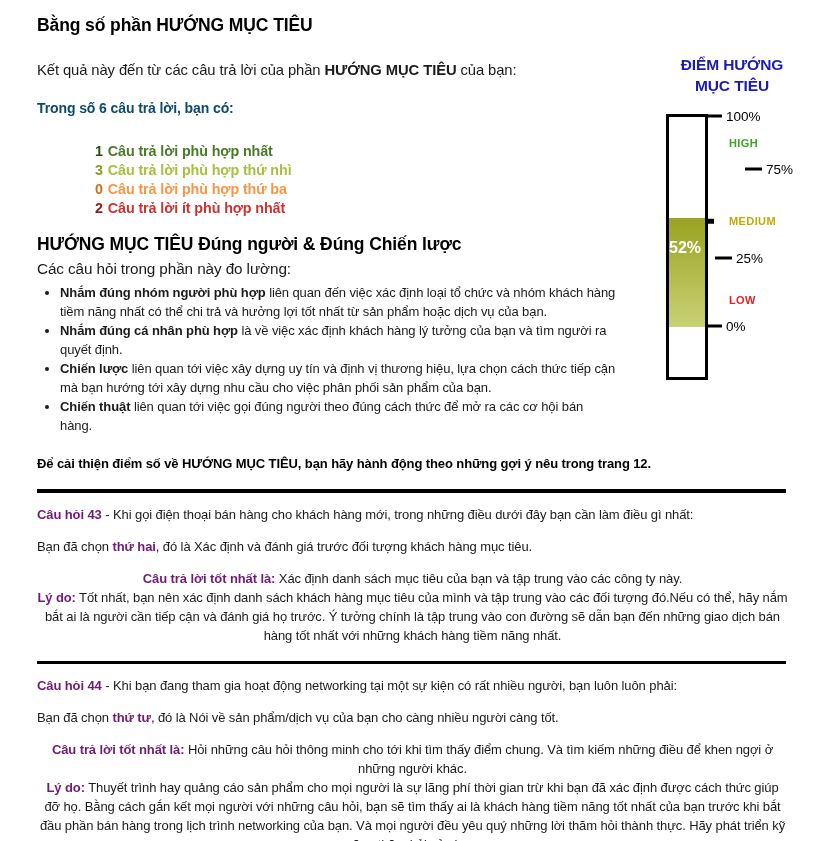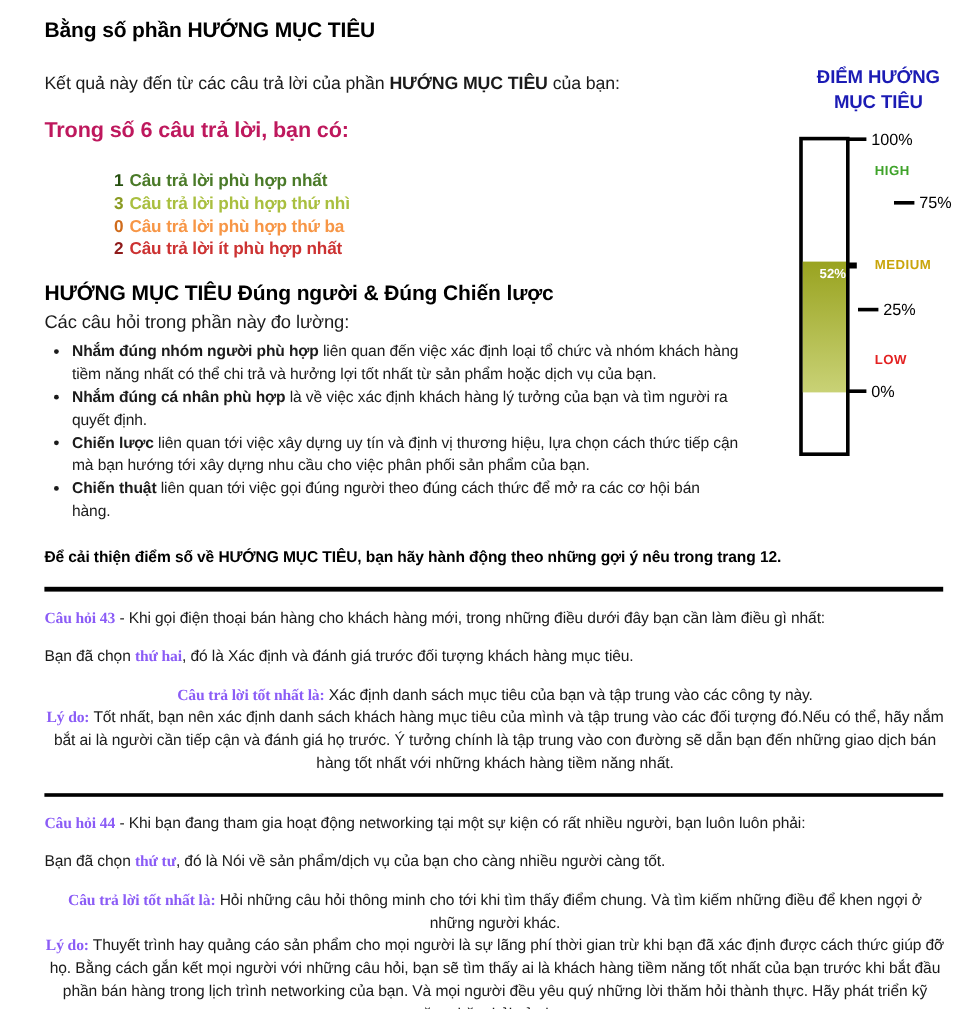--- a/index.html
+++ b/index.html
@@ -16,21 +16,21 @@
   .h1{
     margin:14px 0 0 37px;
     font-size:17.5px;font-weight:700;line-height:22px;color:#000;
   }
   .intro{
     margin:24px 200px 0 37px;
     font-size:14.8px;line-height:20px;
   }
   .summary-head{
     margin:18px 0 0 37px;
-    font-size:18px;font-weight:700;line-height:20px;color:#be185d;
+    font-size:14px;font-weight:700;line-height:20px;color:#0c4a6e;
   }
   .summary-list{margin:24px 0 0 95px;}
   .sum-row{font-size:14.3px;font-weight:700;line-height:19px;}
   .sum-count{margin-right:5px;}
   .h2{
     margin:14px 200px 0 37px;
     font-size:17.5px;font-weight:700;line-height:24px;color:#000;
   }
   .measure{
     margin:2px 200px 0 37px;
@@ -50,39 +50,39 @@
     font-size:13px;font-weight:700;line-height:18px;color:#000;
   }
   .divider{
     border:none;height:3.5px;background:#000;
     margin:16px 0 0 37px;width:749px;
   }
   .qblock{margin:0 28px 0 37px;font-size:13px;line-height:19px;}
   .q-title{margin-top:12px;}
   .q-chosen{margin-top:13px;}
   .q-bestreason{margin-top:13px;text-align:center;}
-  .qblock b{color:#8b5cf6;font-family:Liberation Serif, serif;}
+  .qblock b{color:#701a75;}
   
   .gauge{
     position:absolute;left:648px;top:54px;width:168px;
   }
   .gauge-title{
     font-size:15.5px;font-weight:700;line-height:21px;text-align:center;
   }
   .thermo{position:relative;margin:18px 0 0 18px;height:280px;}
   .thermo-box{
     position:relative;width:42px;height:266px;
     border:3px solid #000;box-sizing:border-box;background:#fff;
   }
   .thermo-fill{
     position:absolute;left:0;right:0;bottom:50px;height:109px;
     background:linear-gradient(to bottom,#99a320,#c9d276);
   }
   .thermo-value{
-    color:#fff;font-weight:700;font-size:11px;text-align:right;padding-top:5px;
+    color:#fff;font-weight:700;font-size:16px;text-align:left;padding-top:21px;
     letter-spacing:0;
   }
   .tick{
     position:absolute;left:39px;transform:translateY(-50%);
     display:flex;align-items:center;
   }
   .tick .tl{width:17px;height:3.5px;background:#000;}
   .tick .tlab{margin-left:4px;font-size:13.5px;font-weight:400;color:#000;font-style:normal;letter-spacing:0;}
   .tick-100{top:2px;}
   .tick-75{top:55px;padding-left:40px;}

